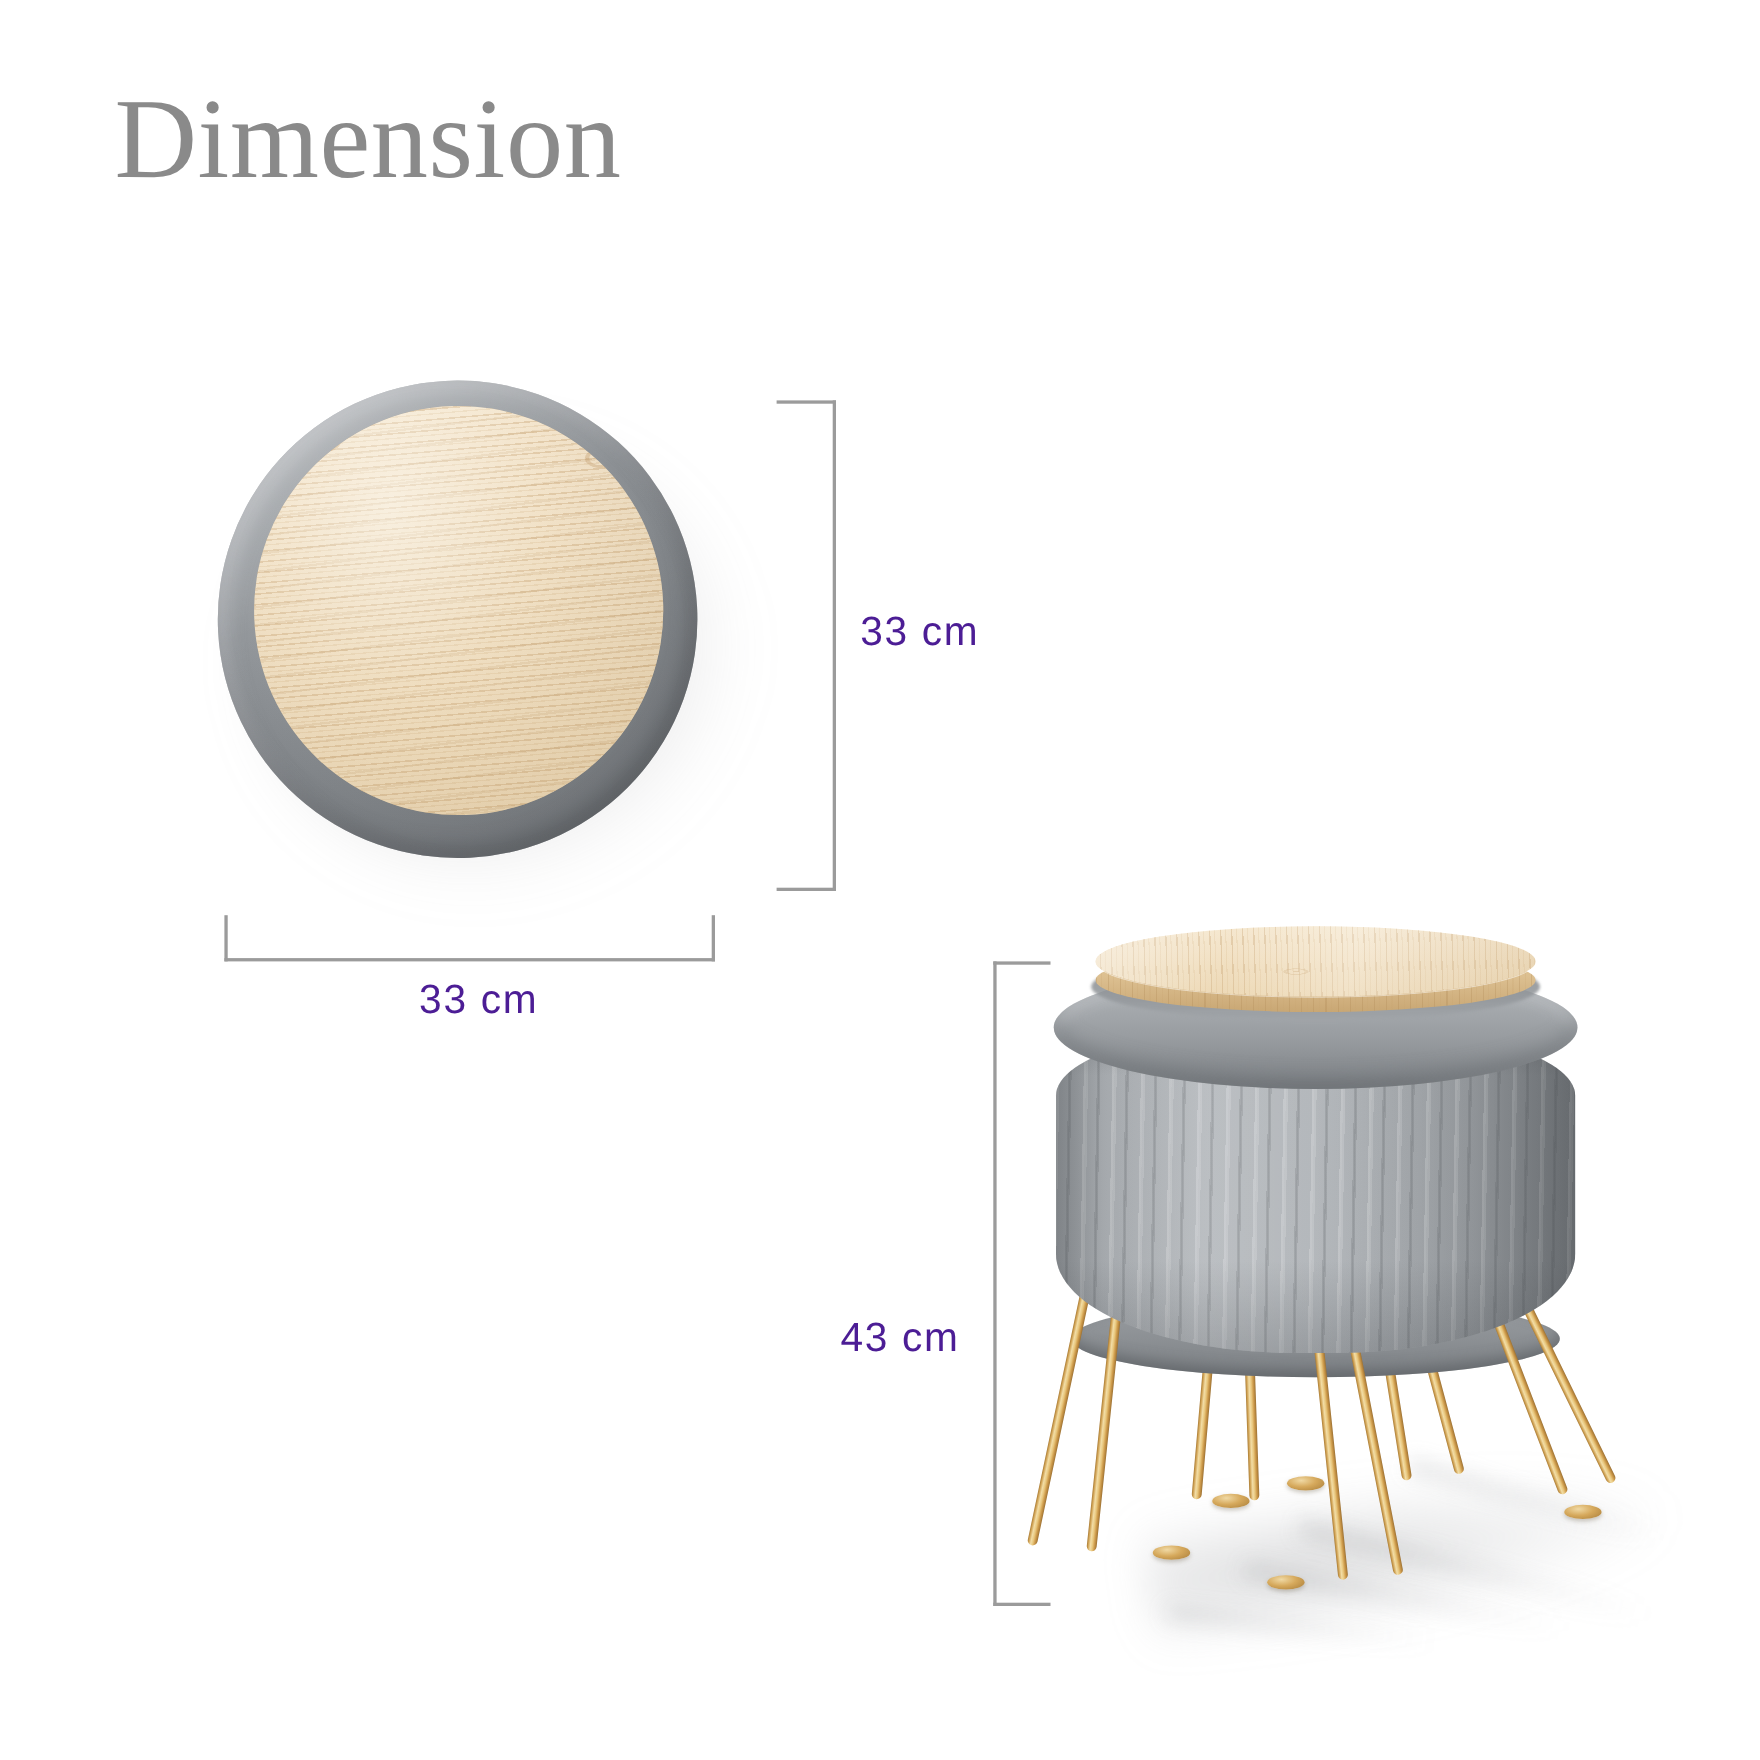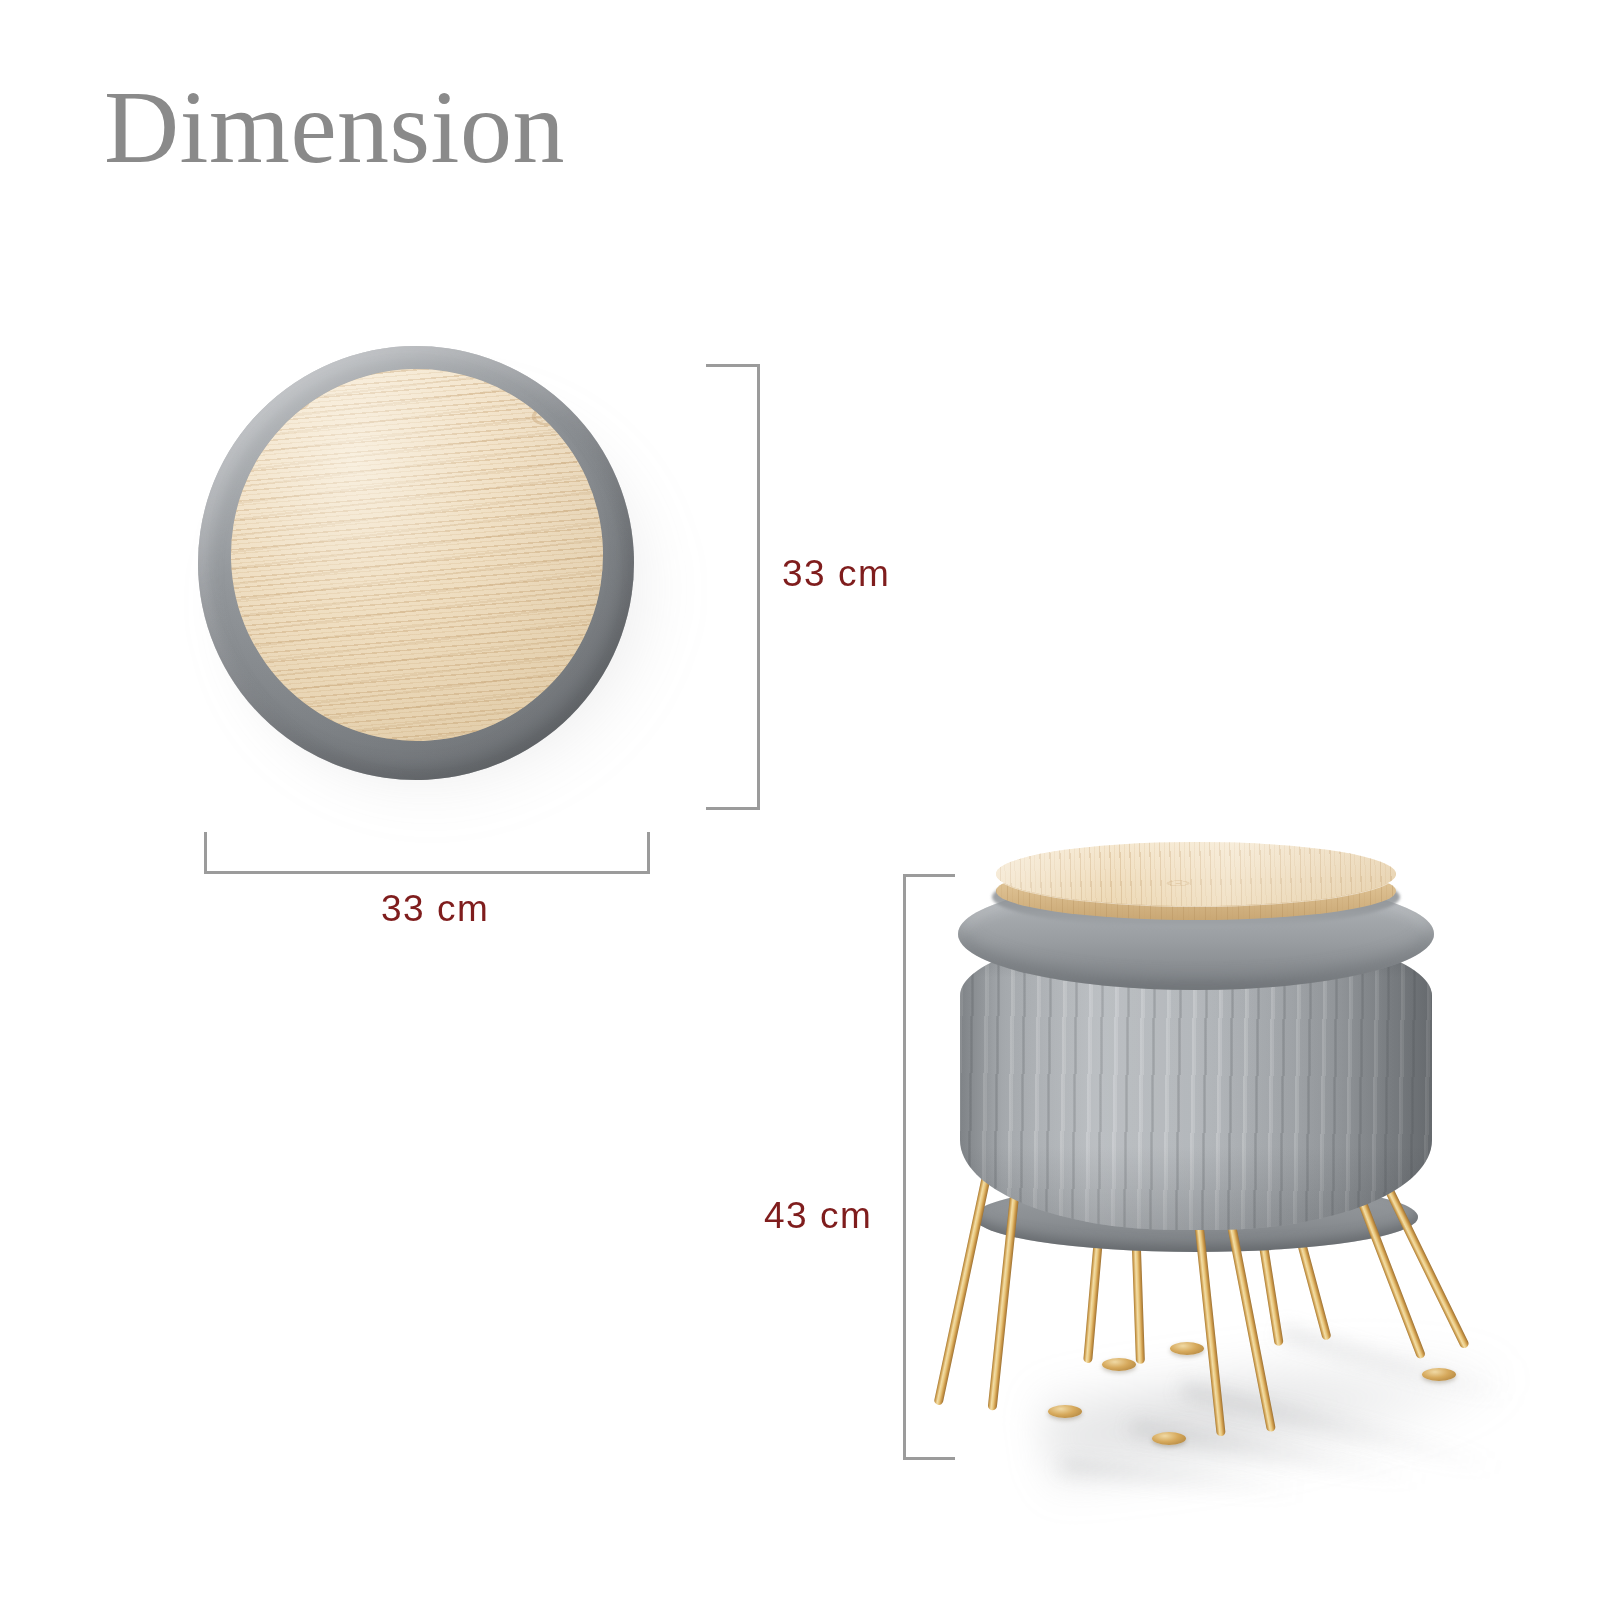--- a/index.html
+++ b/index.html
@@ -20,21 +20,21 @@
     color:#8a8a8a;letter-spacing:0.5px;
     white-space:nowrap;
     text-align:right;
   }
 
   
   .dimline{position:absolute;background:#9b9b9b;}
   .dim-label{
     position:absolute;
     font-family:"Liberation Sans", sans-serif;
-    font-size:37px;color:#7f1d1d;
+    font-size:37px;color:#4c1d95;
     letter-spacing:1.5px;white-space:nowrap;
   }
 
   
   #topview{position:absolute;left:190px;top:336px;width:470px;height:470px;}
   .tv-shadow{
     position:absolute;left:28px;top:40px;width:420px;height:414px;
     border-radius:50%;
     background:radial-gradient(ellipse at 42% 45%, rgba(120,120,122,.36) 0%, rgba(140,140,142,.20) 45%, rgba(170,170,172,0) 72%);
     filter:blur(26px);

